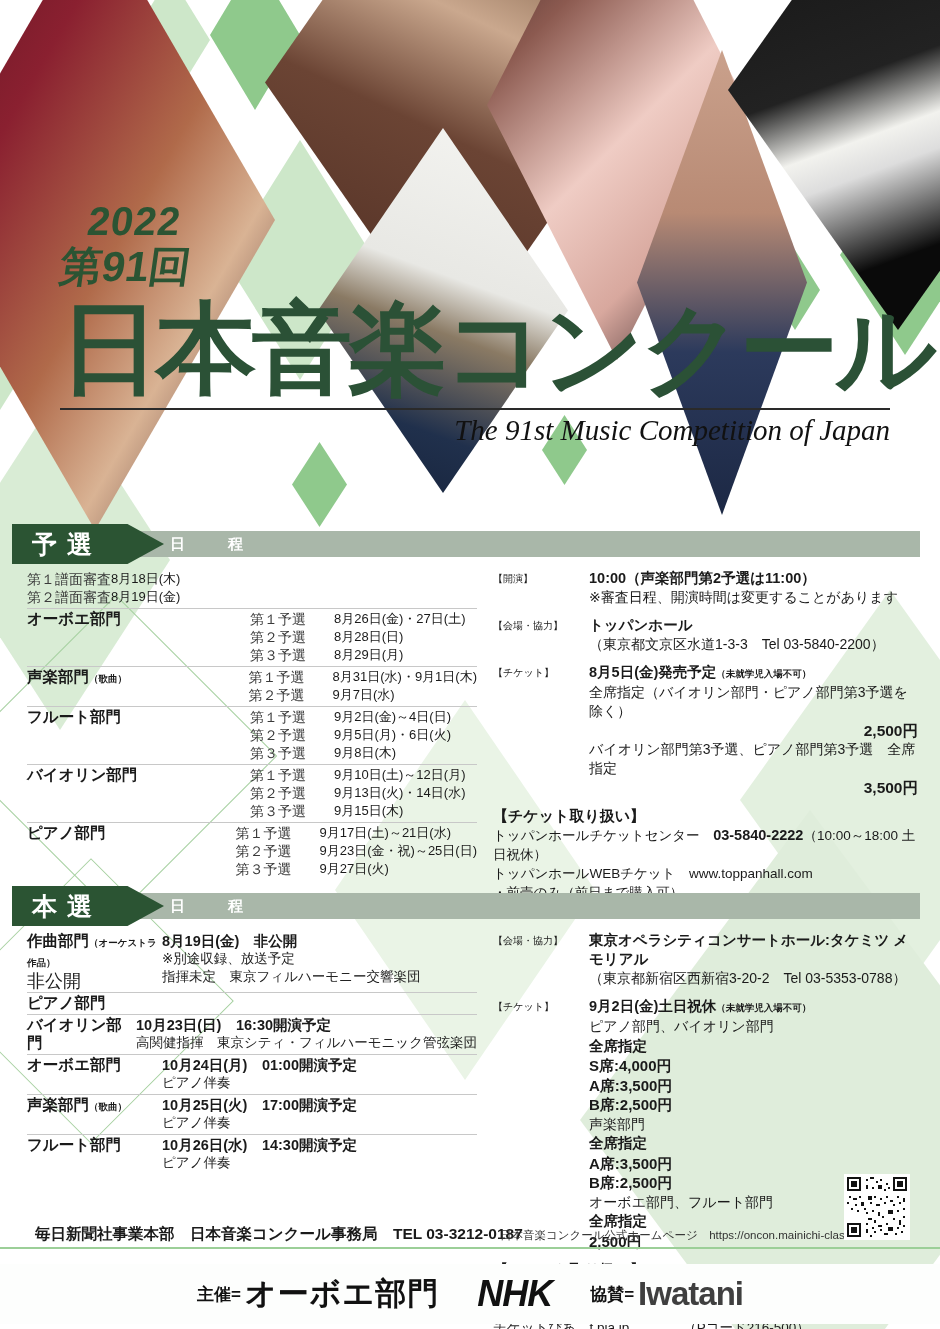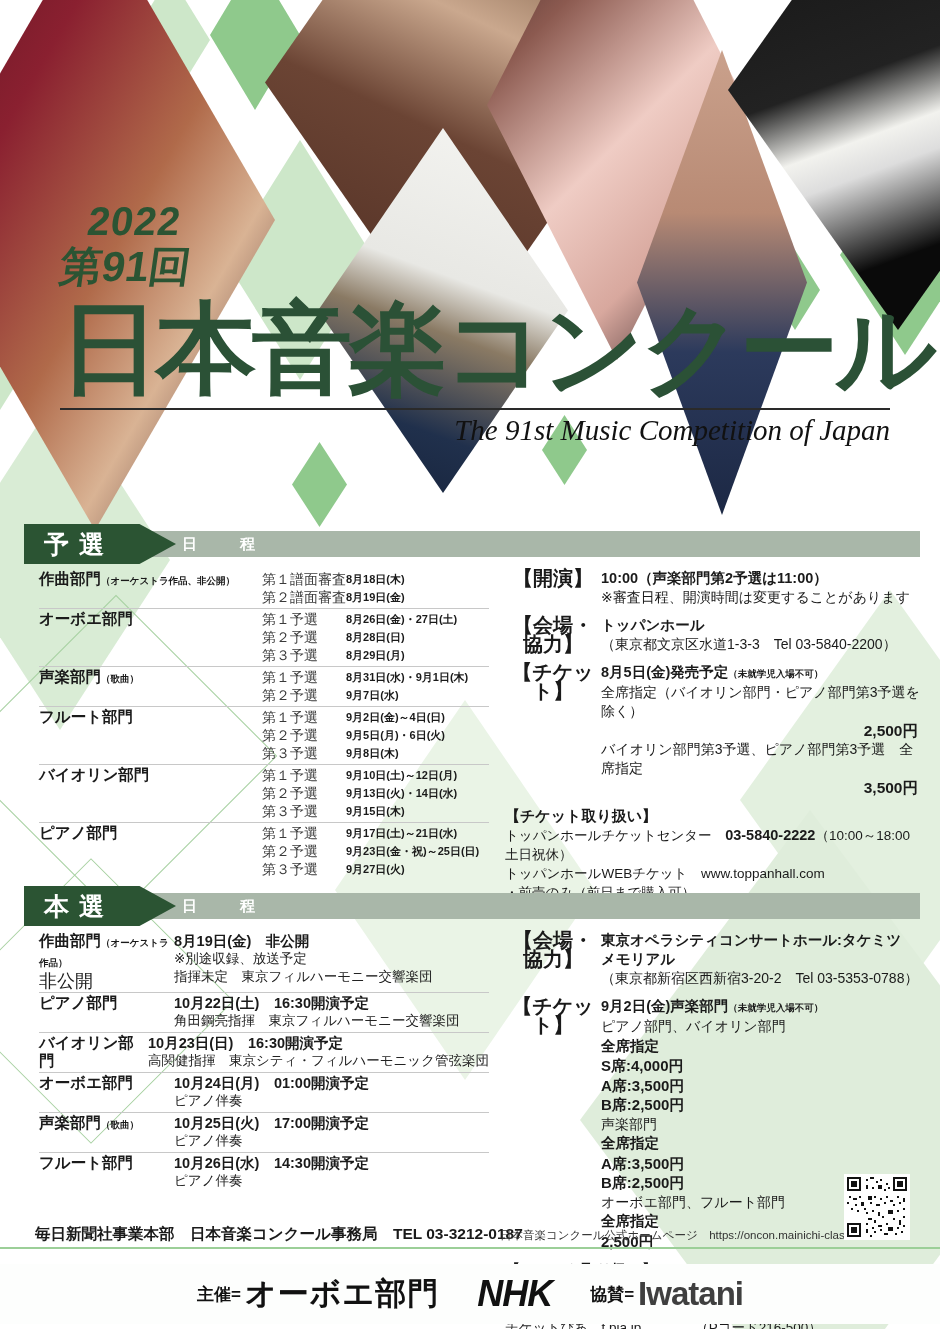--- a/index.html
+++ b/index.html
@@ -13,49 +13,49 @@
 
   
   .title-block{position:absolute;left:60px;right:50px;top:200px;z-index:2;}
   .year{font-size:40px;font-weight:900;color:#2b5433;transform:skewX(-8deg);margin-left:28px;line-height:42px;letter-spacing:1px;}
   .edition{font-size:42px;font-weight:900;color:#2b5433;transform:skewX(-8deg);line-height:46px;margin-top:2px;}
   .main-title{font-size:100px;font-weight:900;color:#2b5136;line-height:104px;letter-spacing:-4px;white-space:nowrap;margin-top:6px;}
   .title-rule{border:none;border-top:2px solid #2a2a2a;margin:8px 0 4px 0;}
   .subtitle{font-family:"Liberation Serif","DejaVu Serif",serif;font-style:italic;font-size:29px;text-align:right;color:#111;}
 
   
-  .sec{position:absolute;left:24px;right:20px;z-index:2;}
+  .sec{position:absolute;left:12px;right:20px;z-index:2;}
   #sec-yosen{top:524px;}
   #sec-honsen{top:886px;}
   .sec-head{position:relative;height:40px;}
   .badge{position:absolute;left:0;top:0;width:152px;height:40px;background:#2b5433;
          clip-path:polygon(0 0,76% 0,100% 50%,76% 100%,0 100%);
          color:#fff;font-size:25px;font-weight:bold;letter-spacing:10px;line-height:40px;
          padding-left:20px;box-sizing:border-box;z-index:1;}
   .bar{position:absolute;left:96px;right:0;top:7px;height:26px;background:#a9b7a9;color:#fff;
        font-size:15px;font-weight:bold;letter-spacing:14px;line-height:26px;padding-left:62px;box-sizing:border-box;}
   .sec-body{display:flex;padding:5px 0 0 15px;}
   .sched{width:450px;flex-shrink:0;}
   .srow{display:flex;border-bottom:1px solid #c8c8c8;padding:1px 0 2px;}
   .srow.last{border-bottom:none;}
   .cat{width:223px;font-size:15.5px;font-weight:bold;line-height:18px;}
   #sec-honsen .cat{width:135px;}
   .catnote{font-size:9.5px;font-weight:bold;}
   .cat2{font-weight:normal;font-size:18px;line-height:18px;}
   .lines{flex:1;}
   .line{display:flex;line-height:18px;}
   .round{width:84px;color:#3a3a3a;font-size:14px;}
-  .date{font-weight:bold;font-size:11px;white-space:nowrap;}
+  .date{font-weight:normal;font-size:13px;white-space:nowrap;}
   .hline1{font-weight:bold;font-size:14.5px;line-height:18px;white-space:nowrap;}
   .hline2{font-size:13.5px;line-height:18px;color:#222;white-space:nowrap;}
 
   
   .info{flex:1;padding-left:16px;}
   .iblock{display:flex;margin-bottom:9px;}
-  .ilabel{width:96px;font-weight:bold;font-size:20px;line-height:19px;flex-shrink:0;text-align:center;}
+  .ilabel{width:96px;font-weight:normal;font-size:10px;line-height:19px;flex-shrink:0;}
   .icontent{flex:1;font-size:14px;line-height:19px;}
   .ic-strong{font-weight:bold;font-size:14.5px;}
   .small-note{font-size:9.5px;font-weight:bold;}
   .price-r{text-align:right;font-weight:bold;font-size:15.5px;padding-right:2px;}
   .handling{margin-bottom:0;}
   .h-label{font-weight:bold;font-size:15px;line-height:20px;}
   .h-row{font-size:13.5px;line-height:19px;}
   .tel{font-weight:bold;font-size:14.5px;}
   .pt-row{display:flex;line-height:19.5px;font-size:14px;flex-direction:column;}
   .pt-target{flex:1;}
@@ -114,21 +114,20 @@
 
   <div class="sec" id="sec-yosen">
     <div class="sec-head">
       <div class="badge">予選</div>
       <div class="bar">日　程</div>
     </div>
     <div class="sec-body">
       <div class="sched">
 
         <div class="srow">
-          <div class="cat"><span>作曲部門</span><span class="catnote">（オーケストラ作品、非公開）</span></div>
           <div class="lines">
             <div class="line">
                 <span class="round">第１譜面審査</span>
                 <span class="date">8月18日(木)</span>
               </div>
             <div class="line">
                 <span class="round">第２譜面審査</span>
                 <span class="date">8月19日(金)</span>
               </div>
           </div>
@@ -270,24 +269,20 @@
             <div class="cat2">非公開</div></div>
           <div class="lines">
             <div class="hline1">8月19日(金)　非公開</div>
             <div class="hline2">※別途収録、放送予定</div>
             <div class="hline2">指揮未定　東京フィルハーモニー交響楽団</div>
           </div>
         </div>
 
         <div class="srow">
           <div class="cat"><span>ピアノ部門</span></div>
-          <div class="lines">
-            <div class="hline1">10月22日(土)　16:30開演予定</div>
-            <div class="hline2">角田鋼亮指揮　東京フィルハーモニー交響楽団</div>
-          </div>
         </div>
 
         <div class="srow">
           <div class="cat"><span>バイオリン部門</span></div>
           <div class="lines">
             <div class="hline1">10月23日(日)　16:30開演予定</div>
             <div class="hline2">高関健指揮　東京シティ・フィルハーモニック管弦楽団</div>
           </div>
         </div>
 
@@ -320,21 +315,21 @@
         <div class="iblock">
           <div class="ilabel">【会場・協力】</div>
           <div class="icontent">
             <div class="ic-strong">東京オペラシティコンサートホール:タケミツ メモリアル</div>
             <div>（東京都新宿区西新宿3-20-2　Tel 03-5353-0788）</div>
           </div>
         </div>
         <div class="iblock">
           <div class="ilabel">【チケット】</div>
           <div class="icontent">
-            <div><span class="ic-strong">9月2日(金)声楽部門</span><span class="small-note">（未就学児入場不可）</span></div>
+            <div><span class="ic-strong">9月2日(金)土日祝休</span><span class="small-note">（未就学児入場不可）</span></div>
             <div class="pt-row">
                 <span class="pt-target">ピアノ部門、バイオリン部門</span>
                 <span class="pt-seat">全席指定</span>
                 <span class="pt-price">S席:4,000円</span>
               </div>
             <div class="pt-row">
                 <span class="pt-target"></span>
                 <span class="pt-seat"></span>
                 <span class="pt-price">A席:3,500円</span>
               </div>

